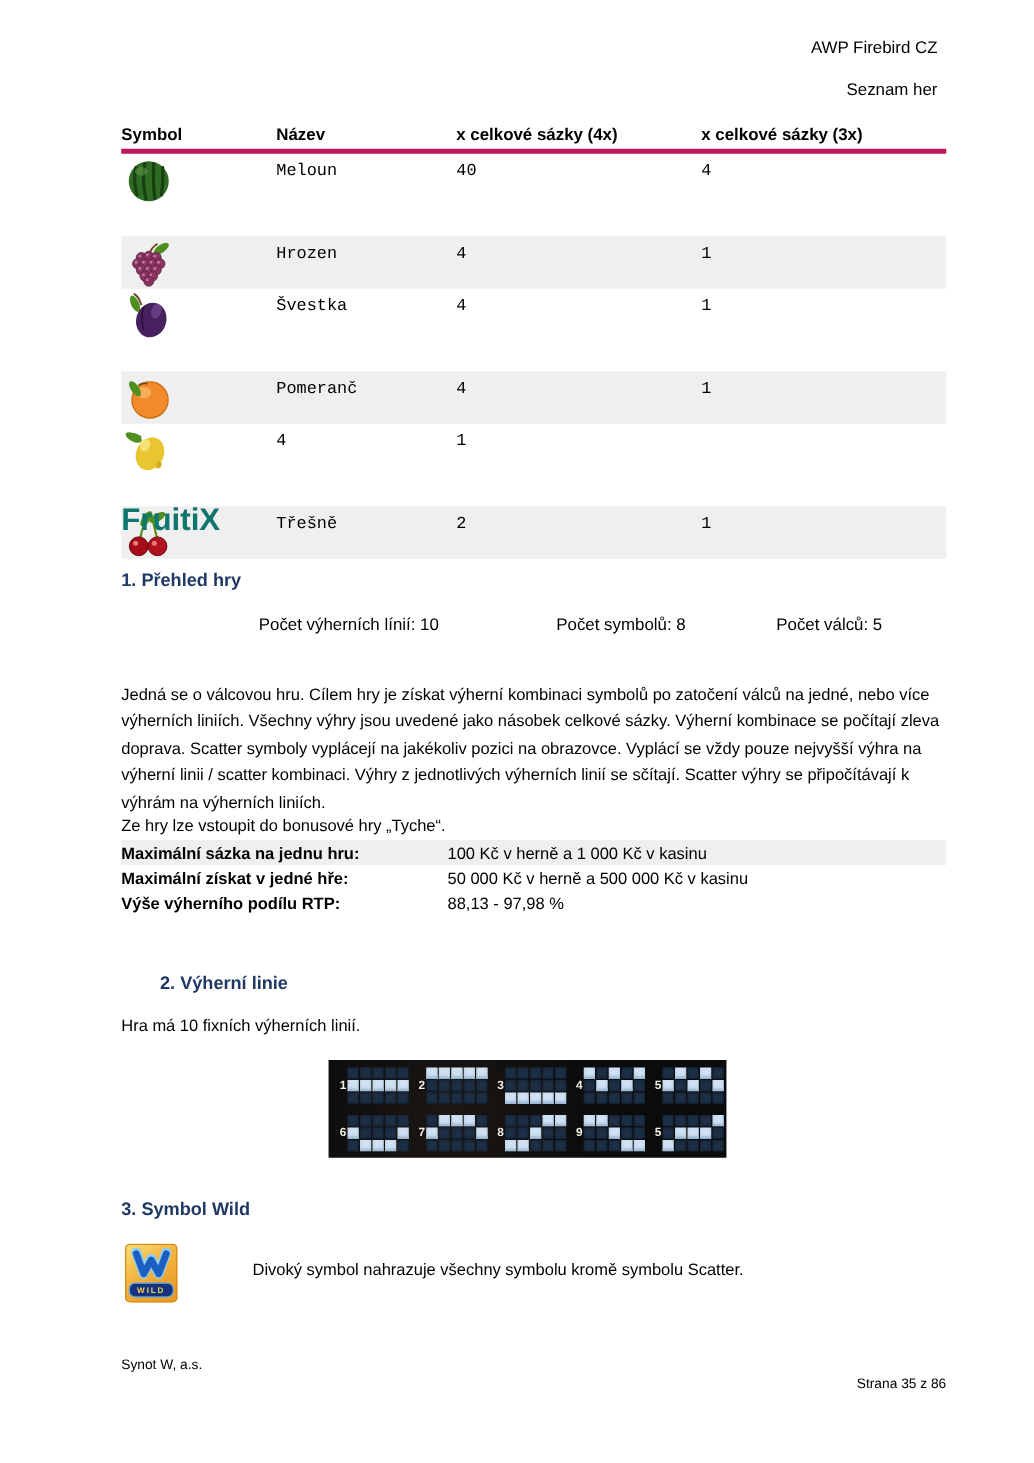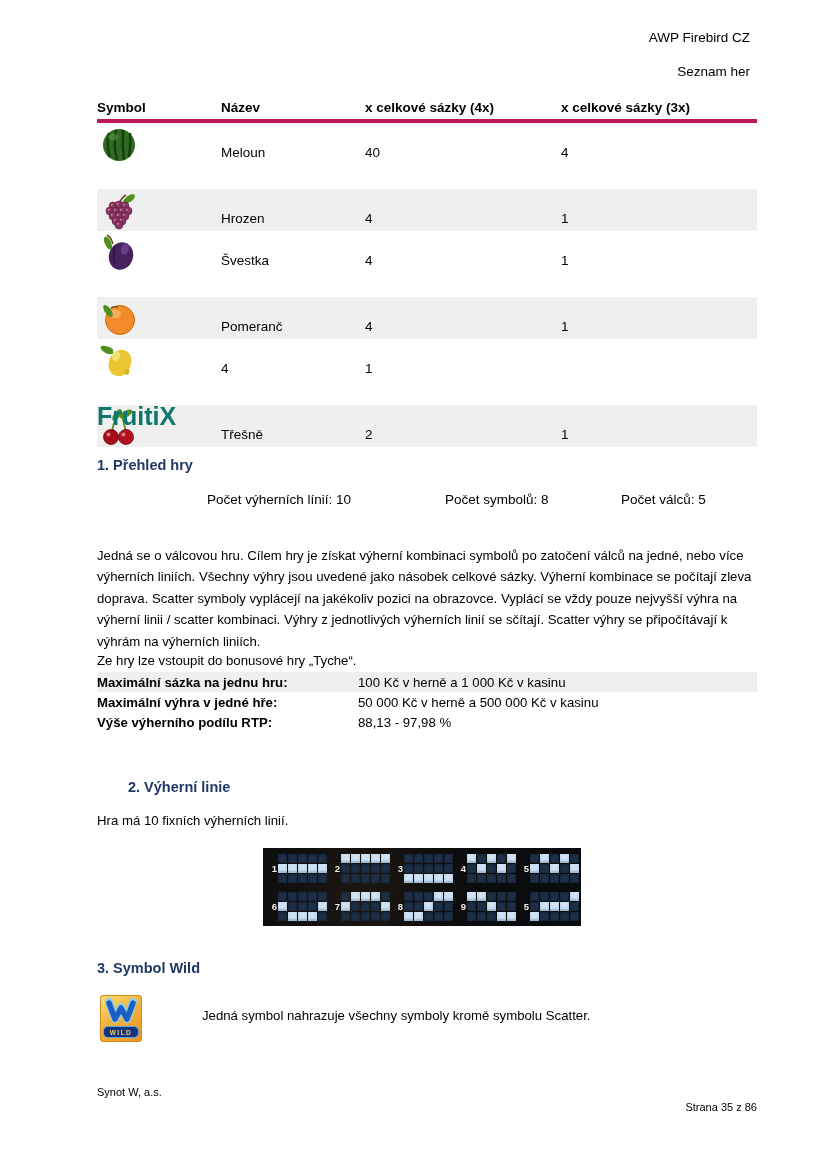--- a/index.html
+++ b/index.html
@@ -12,21 +12,21 @@
 
   
   .paytable { position:absolute; left:97px; top:100px; width:660px; }
   .pt-header {
     display:grid; grid-template-columns:124px 144px 196px 1fr;
     font-weight:bold; font-size:13.5px; color:#000;
     padding-bottom:4px; border-bottom:4px solid #be185d;
   }
   .pt-row { display:grid; grid-template-columns:124px 144px 196px 1fr; height:42px; font-size:13.5px; color:#000; }
   .pt-row.alt { background:#efefef;margin-top:24px; }
-  .pt-cell { padding-top:22px; }
+  .pt-cell { padding-top:7px;font-family:Liberation Mono, monospace; }
   .pt-sym { padding:1px 0 0 2px; }
   .pt-sym svg { width:40px; height:40px; display:block; }
 
   
   .game-title { position:absolute; left:97px; top:402px; font-size:25px; font-weight:bold; color:#0f766e; }
   .sec-heading { position:absolute; left:97px; font-size:14.5px; font-weight:bold; color:#1f3864; }
   .s1 { top:457px; } .s2 { top:779px;margin-left:31px; } .s3 { top:960px; }
 
   .stats { position:absolute; left:97px; top:492px; width:660px; height:18px; font-size:13.5px; color:#000; }
   .stats span { position:absolute; white-space:nowrap; }
@@ -215,21 +215,21 @@
   <div class="description">Jedná se o válcovou hru. Cílem hry je získat výherní kombinaci symbolů po zatočení válců na jedné, nebo více výherních liniích. Všechny výhry jsou uvedené jako násobek celkové sázky. Výherní kombinace se počítají zleva doprava. Scatter symboly vyplácejí na jakékoliv pozici na obrazovce. Vyplácí se vždy pouze nejvyšší výhra na výherní linii / scatter kombinaci. Výhry z jednotlivých výherních linií se sčítají. Scatter výhry se připočítávají k výhrám na výherních liniích.</div>
 
   <div class="bonus-note">Ze hry lze vstoupit do bonusové hry „Tyche“.</div>
 
   <div class="spec-table" id="spec-table">
       <div class="spec-row first">
         <div class="spec-label">Maximální sázka na jednu hru:</div>
         <div class="spec-value">100 Kč v herně a 1 000 Kč v kasinu</div>
       </div>
       <div class="spec-row">
-        <div class="spec-label">Maximální výhra v jedné hře:</div>
+        <div class="spec-label">Maximální získat v jedné hře:</div>
         <div class="spec-value">50 000 Kč v herně a 500 000 Kč v kasinu</div>
       </div>
       <div class="spec-row">
         <div class="spec-label">Výše výherního podílu RTP:</div>
         <div class="spec-value">88,13 - 97,98 %</div>
       </div>
     </div>
 
   <div class="sec-heading s2">2. Výherní linie</div>
 
@@ -442,18 +442,18 @@
 
   <div class="wild-row">
     <div class="wild-icon">
       <svg width="36" height="26" viewBox="0 0 36 26">
         <path d="M6 4 L12 21 L18 9 L24 21 L30 4" fill="none" stroke="#8ecdf0" stroke-width="8" stroke-linecap="round" stroke-linejoin="round"></path>
         <path d="M6 5 L12 21 L18 10 L24 21 L30 5" fill="none" stroke="#1b5fc0" stroke-width="5.5" stroke-linecap="round" stroke-linejoin="round"></path>
       </svg>
       <div class="wild-pill">WILD</div>
     </div>
   </div>
-  <div class="wild-text">Jedná symbol nahrazuje všechny symboly kromě symbolu Scatter.</div>
+  <div class="wild-text">Divoký symbol nahrazuje všechny symbolu kromě symbolu Scatter.</div>
 
   <div class="footer-left">Synot W, a.s.</div>
   <div class="footer-right">Strana 35 z 86</div>
 
 </div>
 
 </body></html>

